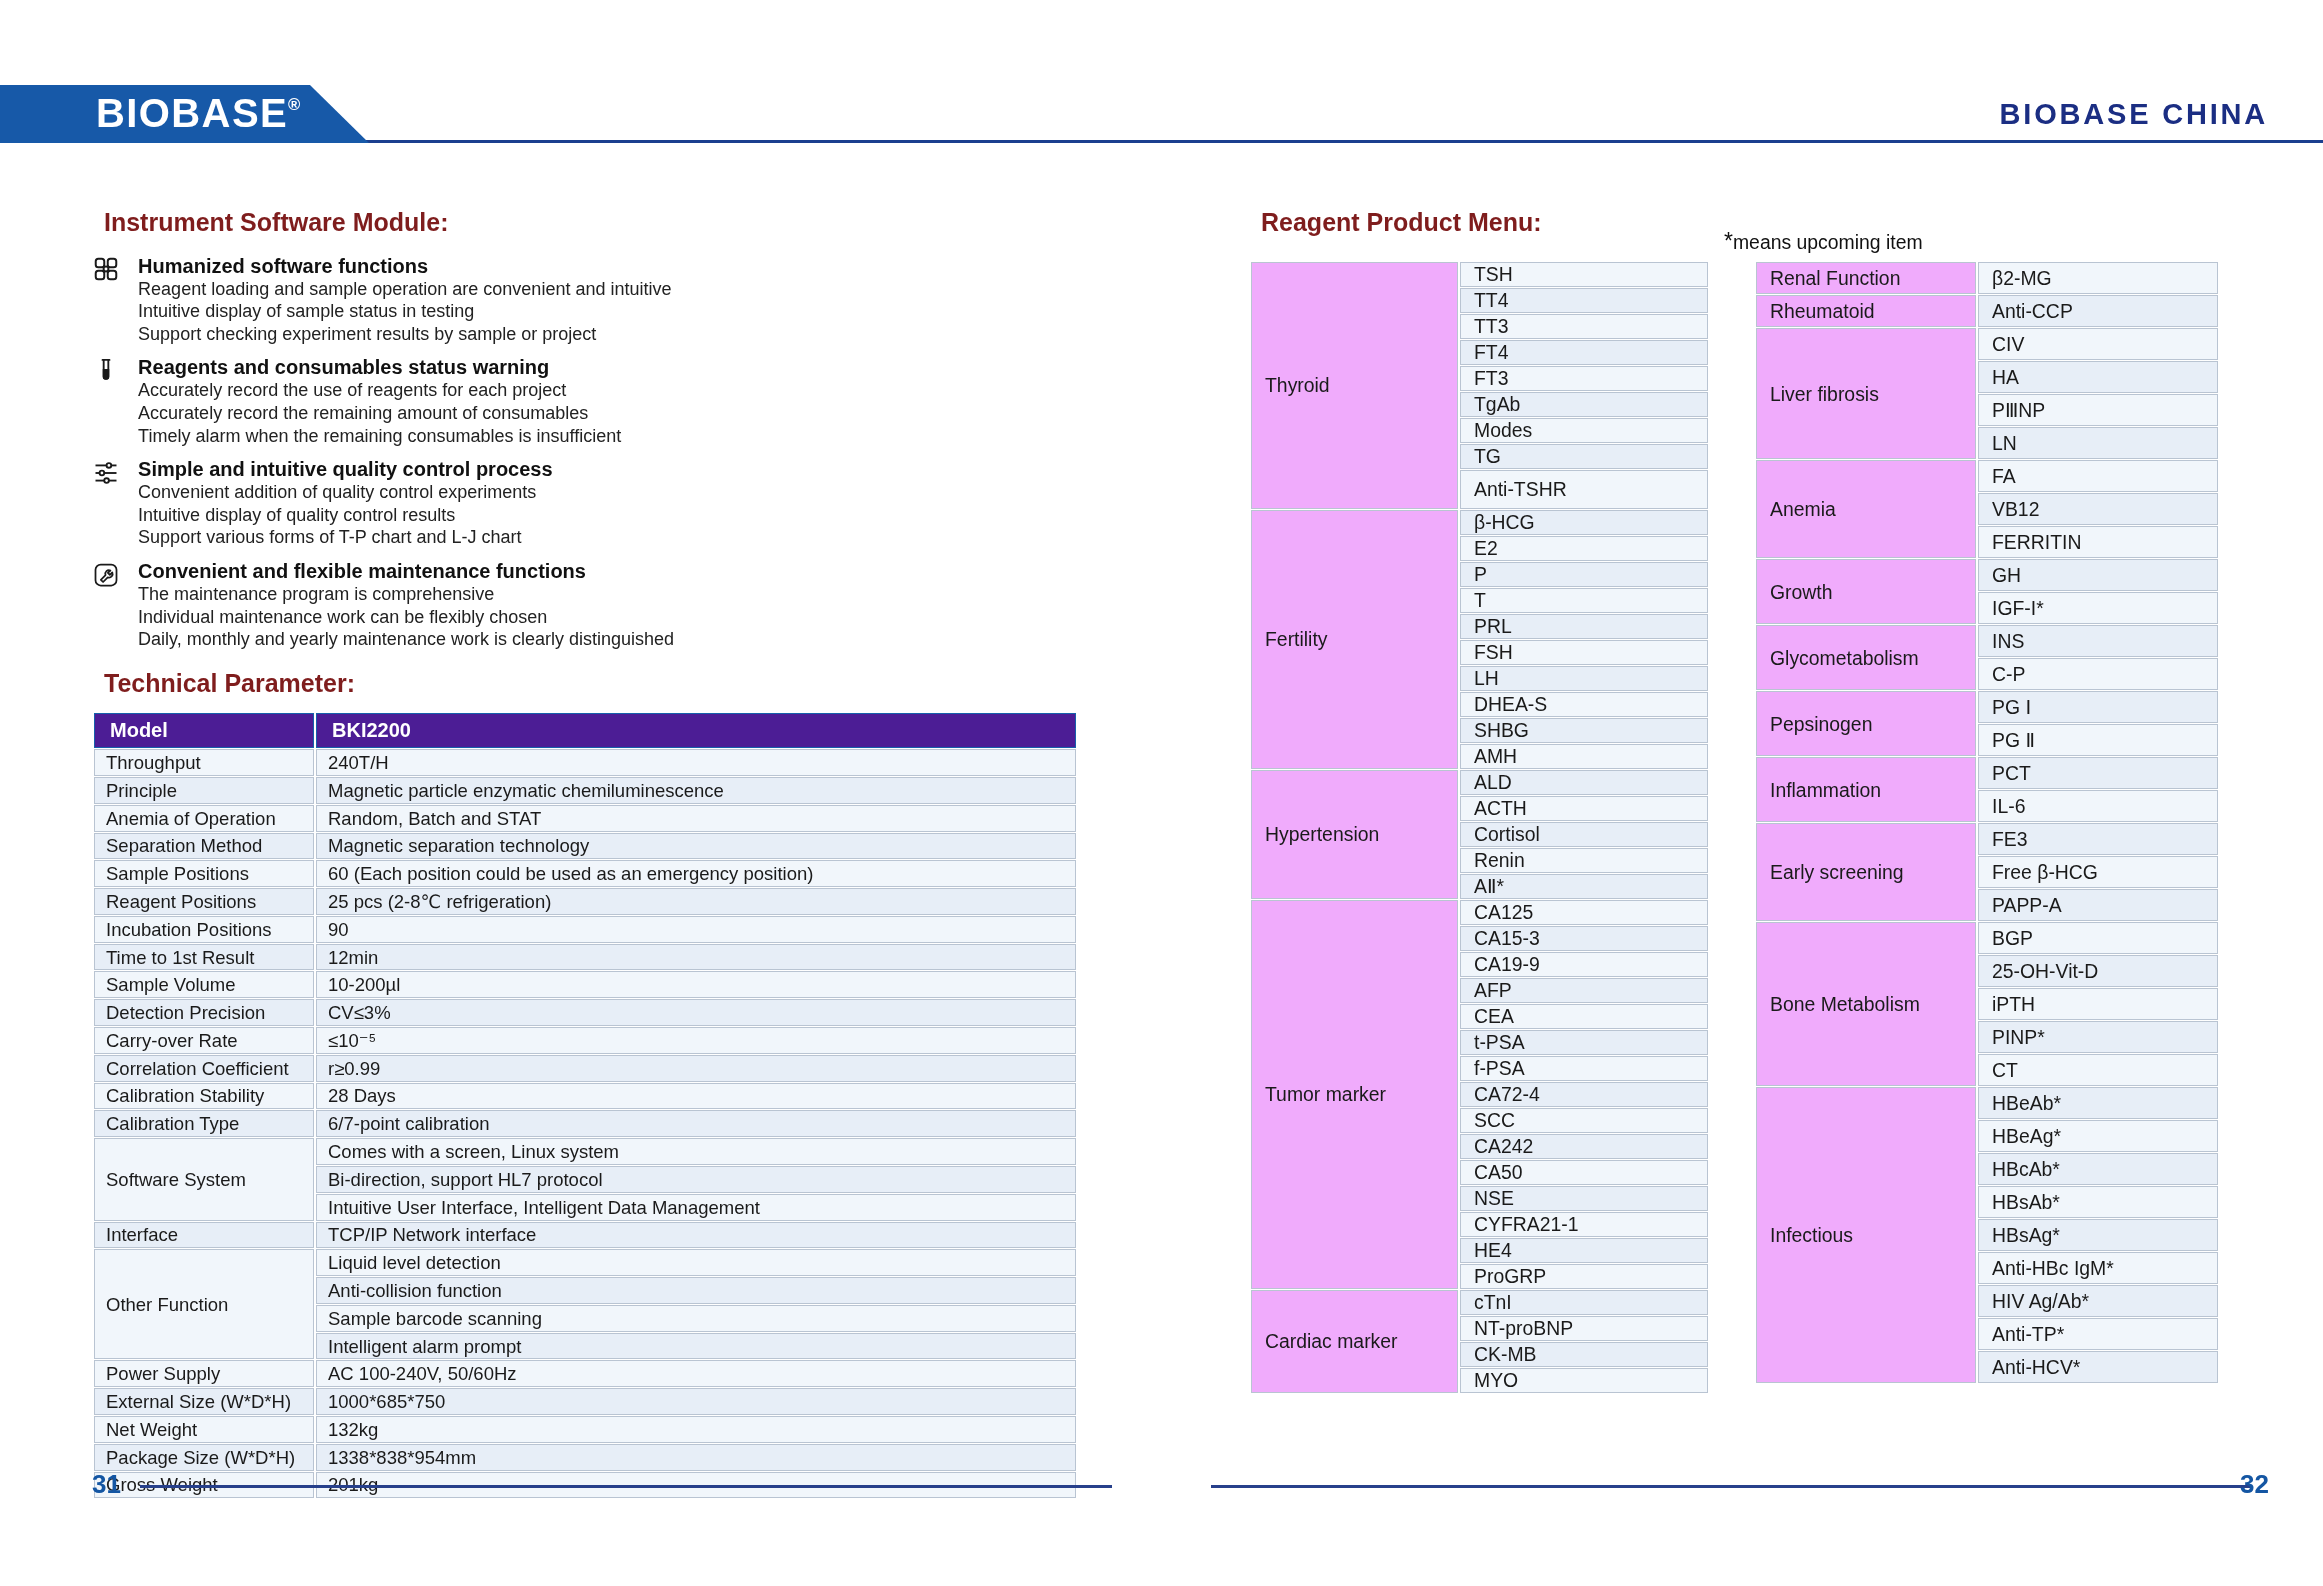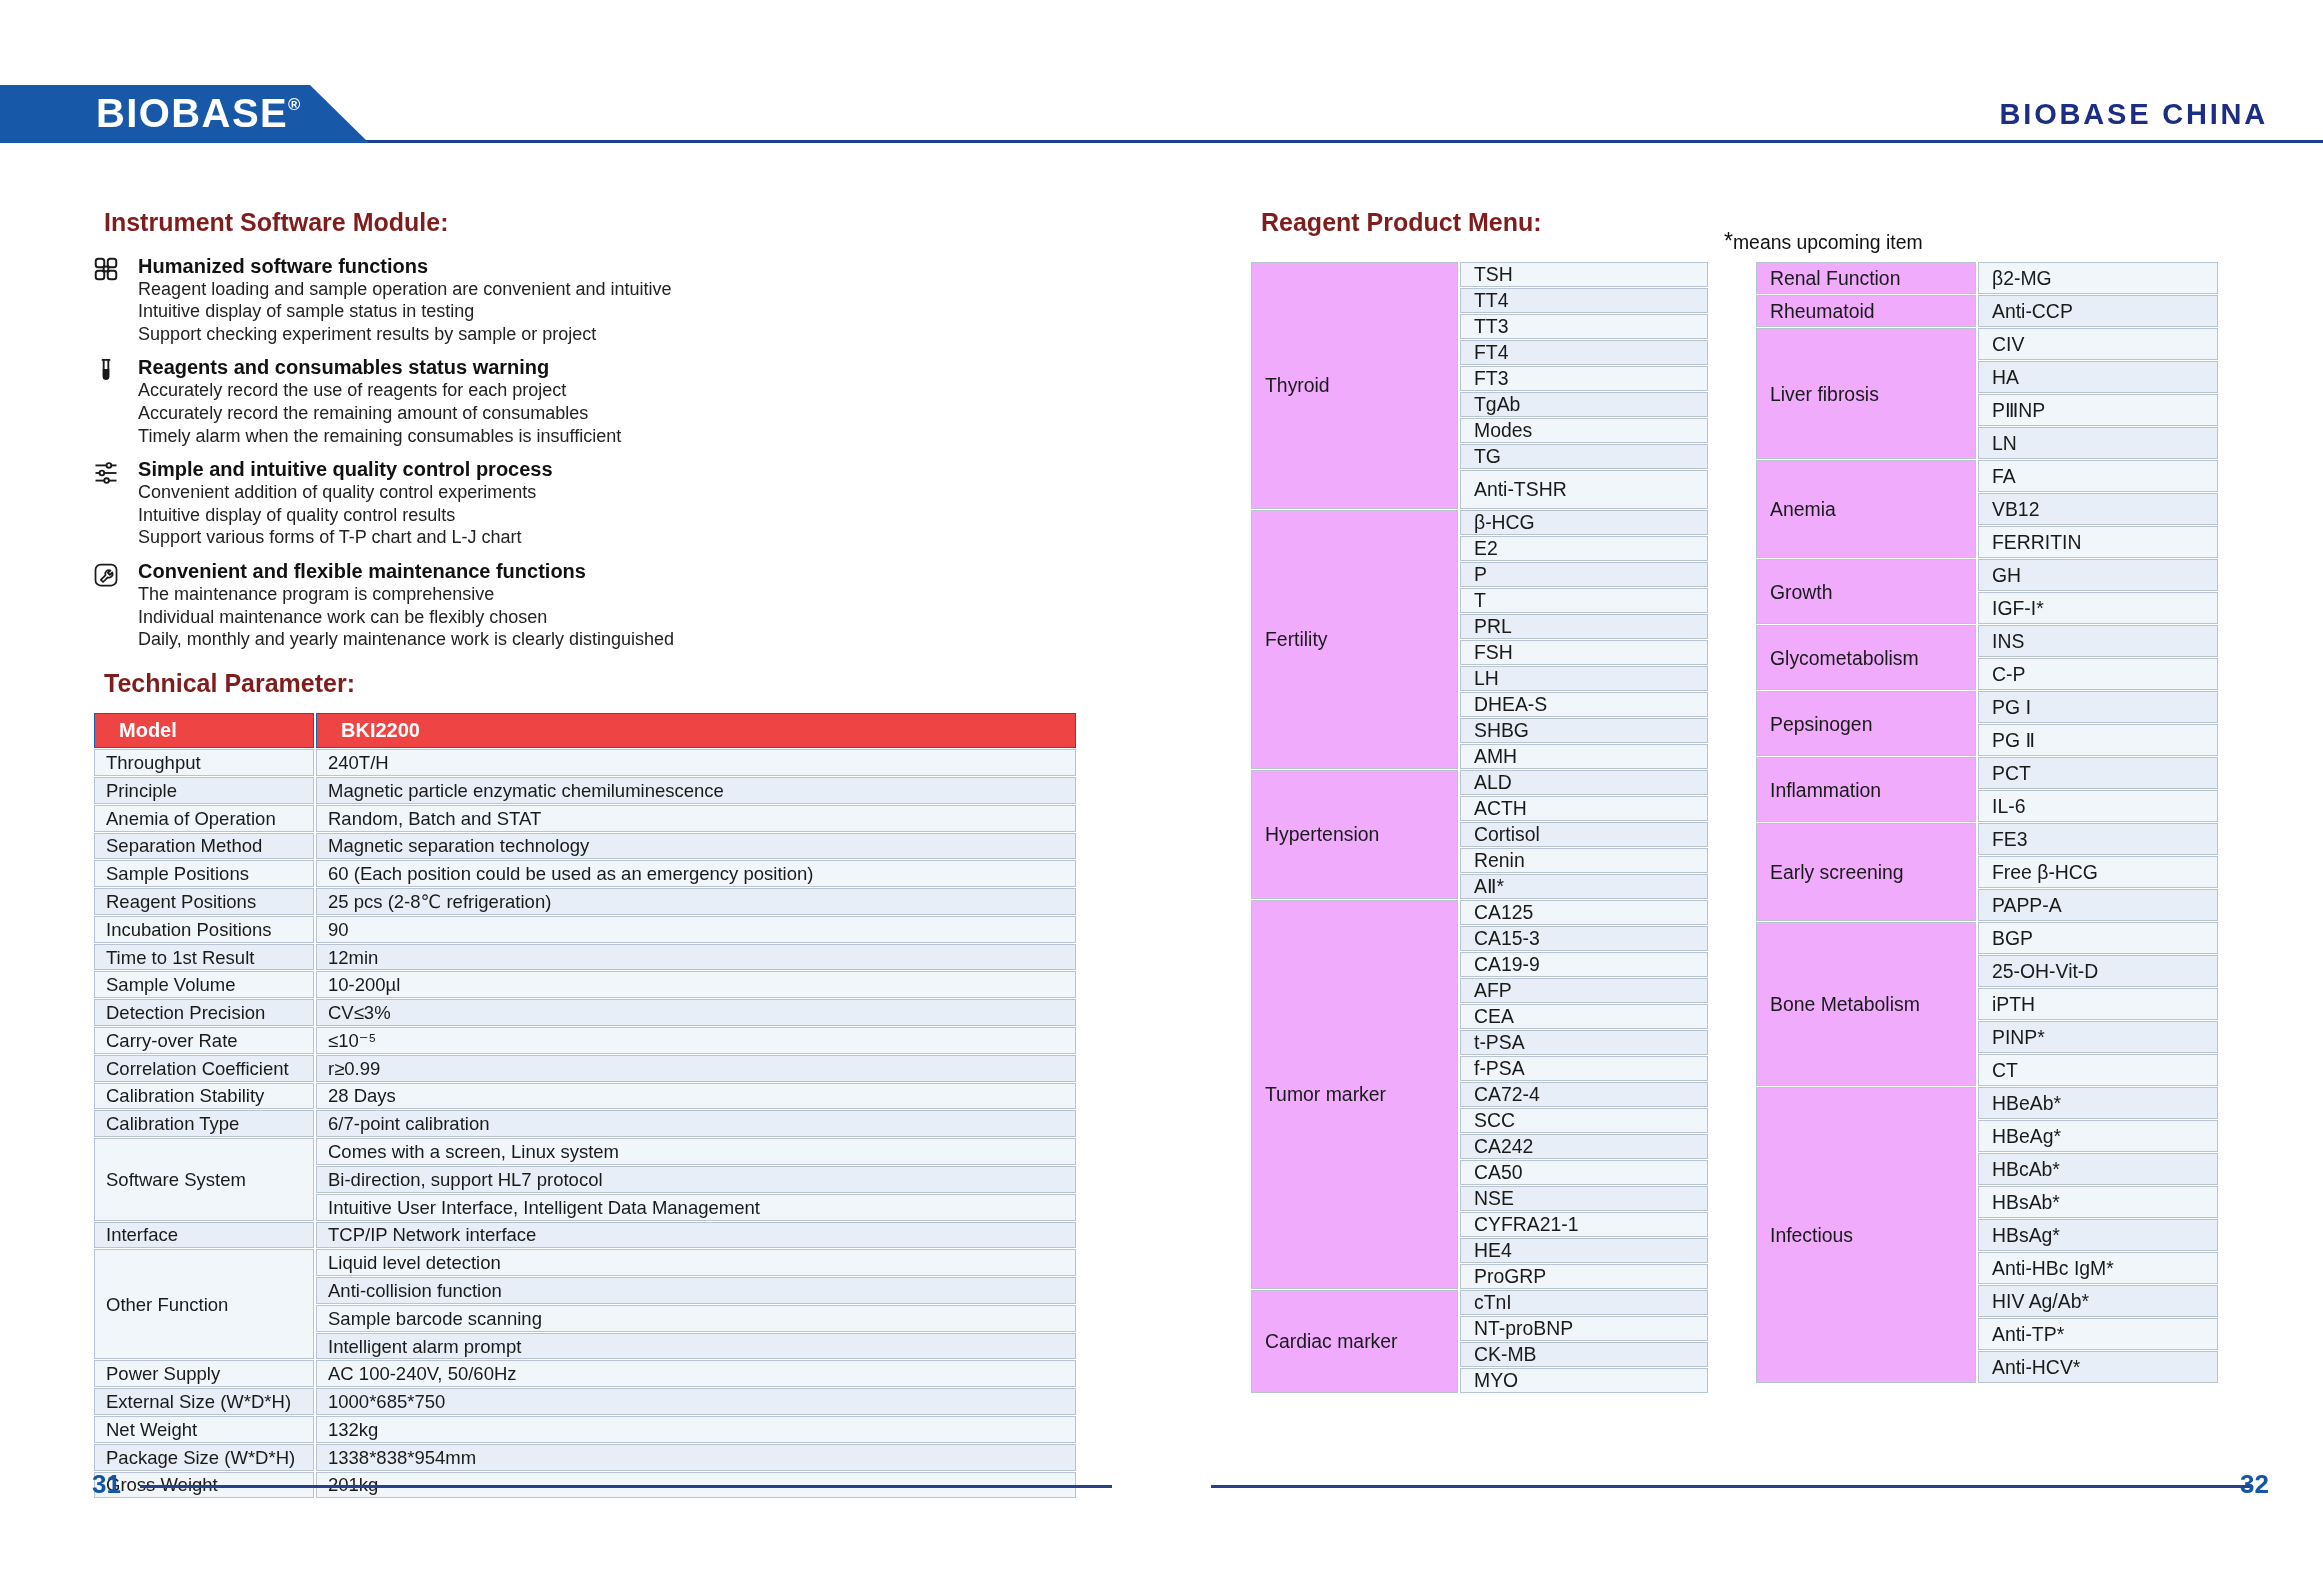--- a/index.html
+++ b/index.html
@@ -34,22 +34,22 @@
   .feature-line{font-size:18px;line-height:22.6px;color:#222;}
   .tech-title{margin-top:18.5px;}
   
   table.grid{border-collapse:separate;border-spacing:2.8px 1.8px;}
   table.grid td,table.grid th{border:0.9px solid #b9c4d2;}
   .light{background:#f1f6fb;}
   .shade{background:#e7eef7;}
   
   #tech-table{margin-top:14px;width:986px;table-layout:fixed;}
   #tech-table th{
-    background:#ef4444;color:#fff;text-align:left;font-size:20px;height:33px;
-    padding:0 0 0 24px;border-color:#1660ab;margin-left:32px;
+    background:#4c1d95;color:#fff;text-align:left;font-size:20px;height:33px;
+    padding:0 0 0 15px;border-color:#1660ab;margin-left:32px;
   }
   #tech-table .col-label{width:220px;}
   #tech-table td{font-size:18.5px;height:23px;line-height:23px;padding:0.9px 5.5px 0.9px 11px;
     white-space:nowrap;overflow:hidden;vertical-align:middle;}
   #tech-table td.t-span{vertical-align:middle;}
   
   .right-title{position:absolute;left:1249px;top:196px;}
   .menu-note{position:absolute;left:1724px;top:228px;width:466px;text-align:left;
     font-size:19.4px;color:#111;}
   .menu-note .star{font-size:23px;}

